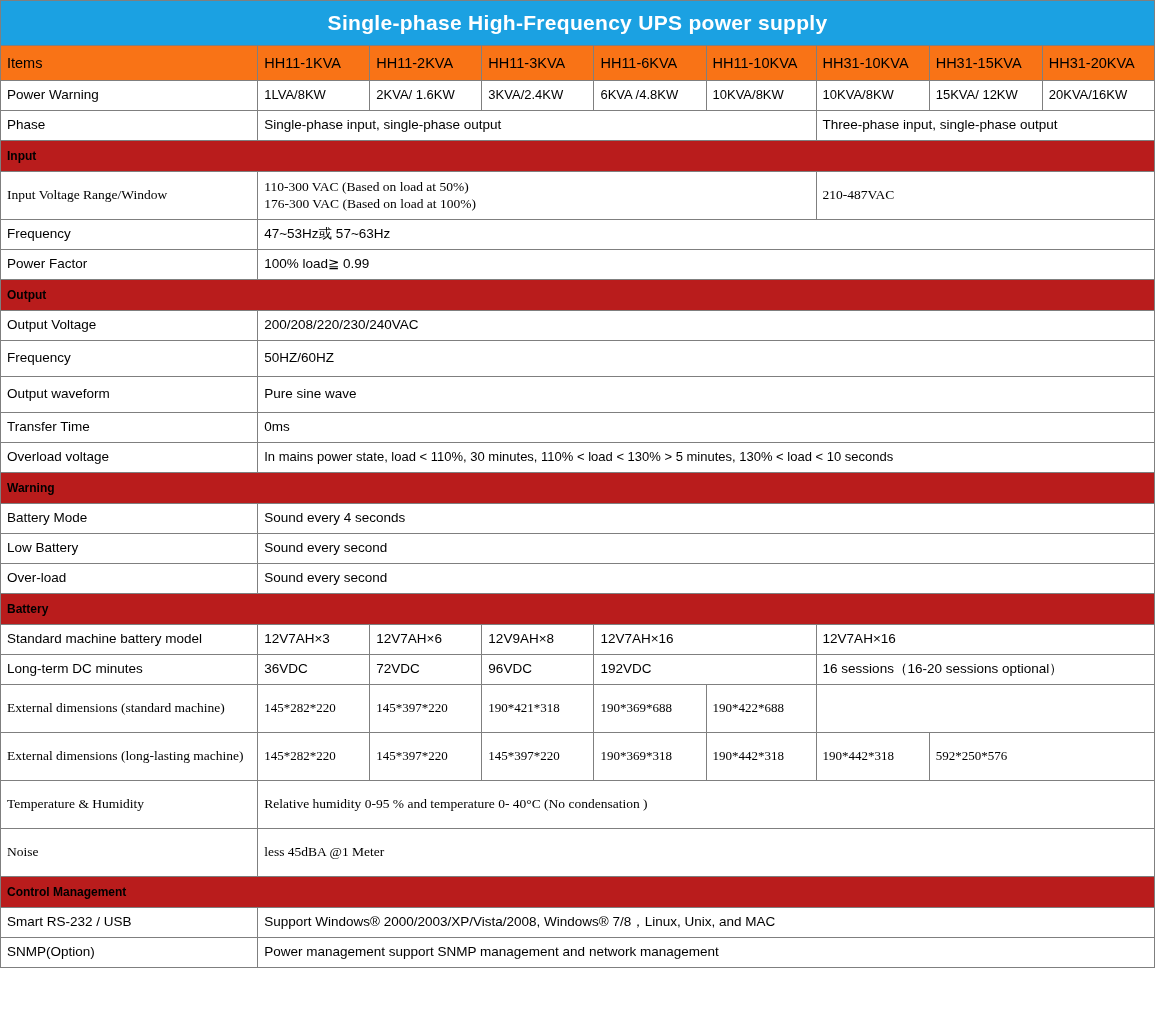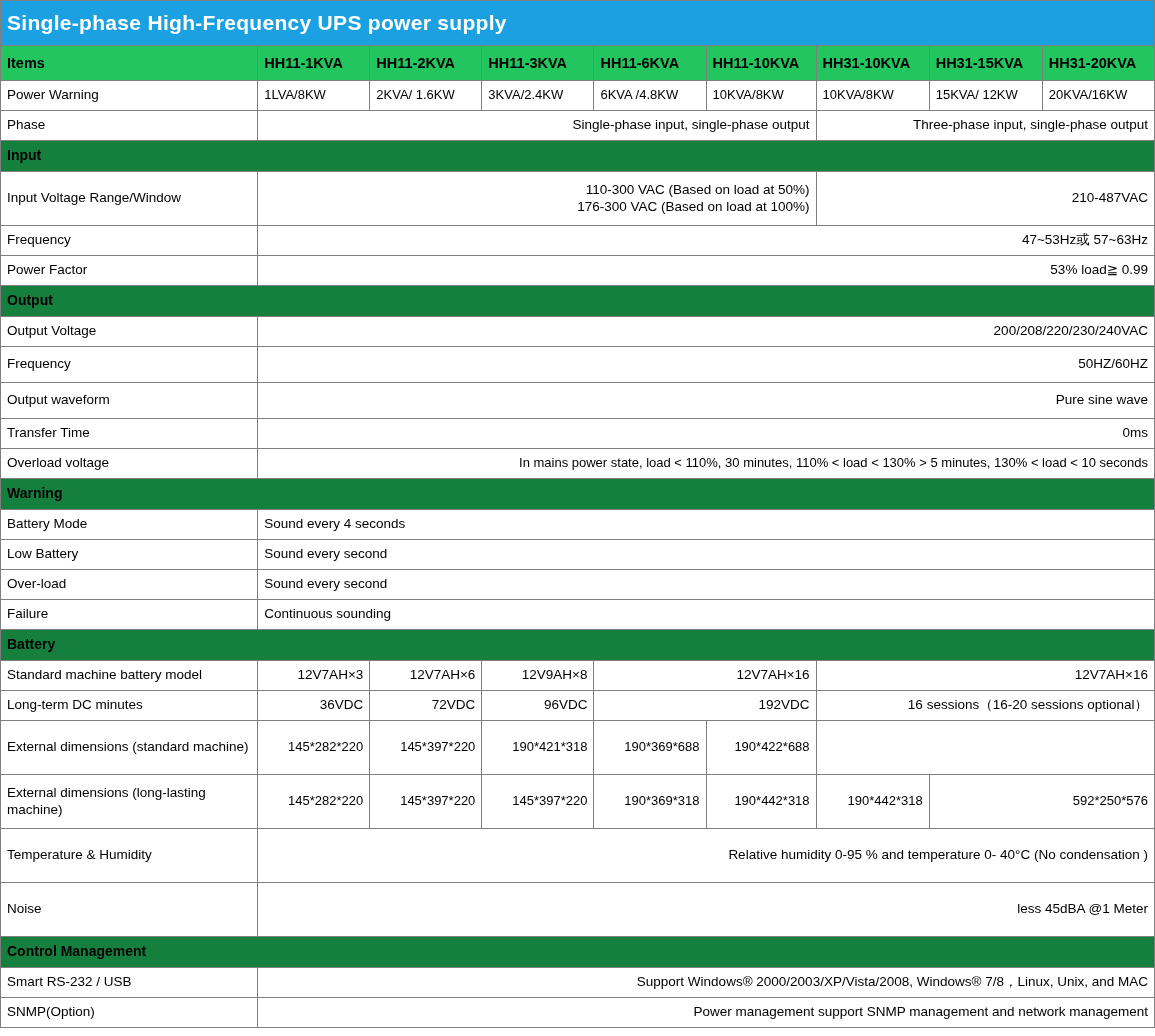--- a/index.html
+++ b/index.html
@@ -32,53 +32,53 @@
   col.c3 { width: 112px; }
   col.c4 { width: 112px; }
   col.c5 { width: 110px; }
   col.c6 { width: 113px; }
   col.c7 { width: 113px; }
   col.c8 { width: 112px; }
 
   .title-row td {
     background: #1ba1e2;
     color: #ffffff;
-    text-align: left;
+    text-align: center;
     font-size: 21px;
     font-weight: bold;
     height: 36px;
     padding: 4px;
     letter-spacing: 0.3px;
   }
   .hdr-row td {
-    background: #22c55e;
-    font-weight: bold;
+    background: #f97316;
+    font-weight: normal;
     font-size: 14.5px;
     height: 26px;
     margin-left: 16px;
   }
   .section-row td {
-    background: #15803d;
+    background: #b91c1c;
     font-weight: bold;
-    font-size: 14px;
+    font-size: 12px;
     height: 22px;
     padding: 2px 6px;
   }
   .label {
     text-align: left;
   }
   .ctr {
-    text-align: right;
+    text-align: left;
   }
   .left {
     text-align: left;
   }
   .rowh-30 { height: 30px; }
   .rowh-36 { height: 36px; }
-  .rowh-44 { height: 54px; }
+  .rowh-44 { height: 48px; font-family: Liberation Serif, serif; }
   .small { font-size: 13px; }
 </style>
 </head>
 <body>
 
 <table class="spec">
   <colgroup>
     <col class="c0">
       <col class="c1">
       <col class="c2">
@@ -137,21 +137,21 @@
       <td class="ctr" colspan="3">210-487VAC</td>
     </tr>
 
     <tr class="rowh-30">
       <td class="label">Frequency</td>
       <td class="ctr" colspan="8">47~53Hz或 57~63Hz</td>
     </tr>
 
     <tr class="rowh-30">
       <td class="label">Power Factor</td>
-      <td class="ctr" colspan="8">53% load≧ 0.99</td>
+      <td class="ctr" colspan="8">100% load≧ 0.99</td>
     </tr>
 
     <tr class="section-row">
       <td colspan="9">Output</td>
     </tr>
 
     <tr class="rowh-30">
       <td class="label">Output Voltage</td>
       <td class="ctr" colspan="8">200/208/220/230/240VAC</td>
     </tr>
@@ -189,24 +189,20 @@
     <tr class="rowh-30">
       <td class="label">Low Battery</td>
       <td class="left" colspan="8">Sound every second</td>
     </tr>
 
     <tr class="rowh-30">
       <td class="label">Over-load</td>
       <td class="left" colspan="8">Sound every second</td>
     </tr>
 
-    <tr class="rowh-30">
-      <td class="label">Failure</td>
-      <td class="left" colspan="8">Continuous sounding</td>
-    </tr>
 
     <tr class="section-row">
       <td colspan="9">Battery</td>
     </tr>
 
     <tr class="rowh-30">
       <td class="label">Standard machine battery model</td>
       <td class="ctr">12V7AH×3</td>
       <td class="ctr">12V7AH×6</td>
       <td class="ctr">12V9AH×8</td>

